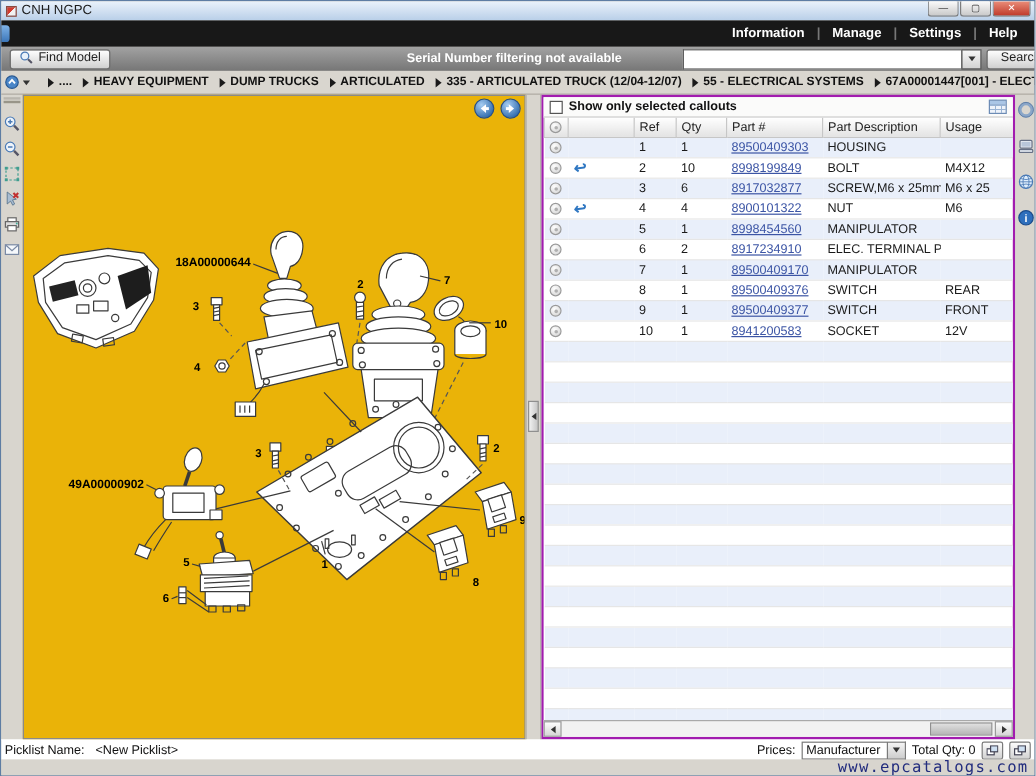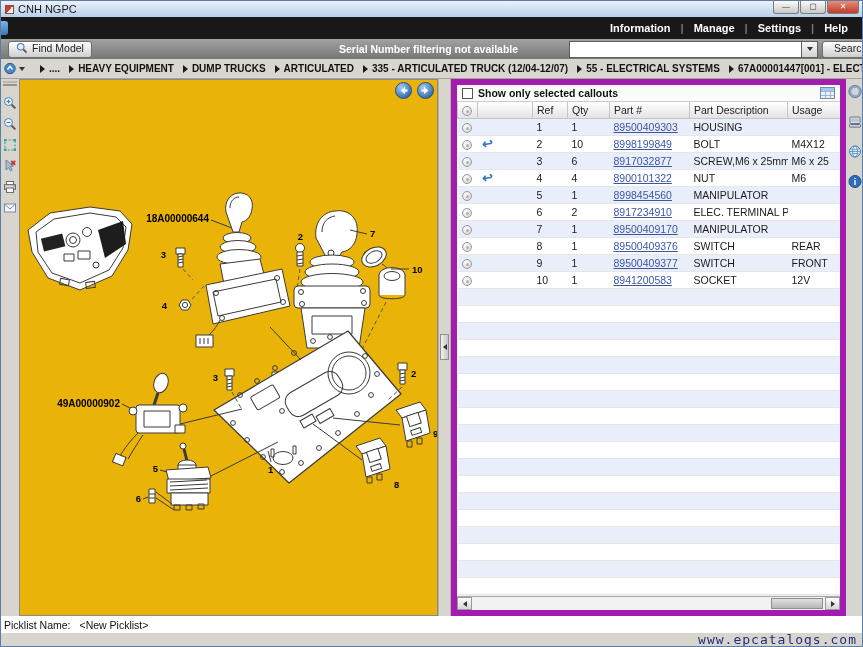--- a/index.html
+++ b/index.html
@@ -49,21 +49,21 @@
 
   .diagram-panel { width:419px; flex:0 0 419px; background:#eab308; border:1px solid #8a8a8a; position:relative;text-decoration:underline; }
   .nav-buttons { position:absolute; top:2px; right:3px; display:flex; gap:5px; z-index:2; }
   .navbtn { width:17px; height:17px; border-radius:50%; background:radial-gradient(circle at 35% 30%, #a6cdf2, #356fb0 75%); border:1px solid #274f85; display:flex; align-items:center; justify-content:center; }
   svg.diagram { position:absolute; left:0; top:0; width:417px; height:535px; }
 
   .splitter { width:13px; flex:0 0 13px; background:#d8d5ce; border-left:1px solid #b5b2aa; border-right:1px solid #b5b2aa; position:relative; }
   .splitter-handle { position:absolute; top:255px; left:1px; width:9px; height:26px; background:linear-gradient(90deg,#f2f2f2,#c6c6c6); border:1px solid #8f8f8f; display:flex; align-items:center; justify-content:center; }
   .tri-left { width:0; height:0; border-top:3px solid transparent; border-bottom:3px solid transparent; border-right:4px solid #333; }
 
-  .right-panel { width:395px; flex:0 0 395px; background:#fff; border:6px solid #a21caf; display:flex; flex-direction:column; }
+  .right-panel { width:395px; flex:0 0 395px; background:#fff; border:2px solid #a21caf; display:flex; flex-direction:column; }
   .callouts-header { height:17px; flex:0 0 17px; display:flex; align-items:center; gap:5px; padding:0 5px; border-bottom:1px solid #cccccc; font-size:10.5px; font-weight:bold; background:#fbfbfa; color:#111; }
   .checkbox { width:11px; height:11px; border:1px solid #555; background:#fff; flex:0 0 11px; }
   .grid-icon { margin-left:auto; width:15px; height:12px; border:1px solid #6d8cb5; background:
       linear-gradient(#aac6e6 0 3px, transparent 3px),
       repeating-linear-gradient(to right, transparent 0 4px, #9ab4d4 4px 5px),
       repeating-linear-gradient(to bottom, transparent 0 3px, #9ab4d4 3px 4px);
       background-color:#eef3fa; }
   .table-wrap { flex:1 1 auto; overflow:hidden; }
   table.parts { border-collapse:collapse; table-layout:fixed; width:393px; font-size:10.5px; color:#1a1a1a; }
   table.parts th { height:16px; background:linear-gradient(#ffffff,#e3e3e3); border:1px solid #c6c6c6; border-top:none; font-weight:normal; text-align:left; padding:0 4px; font-size:10.5px; color:#222; overflow:hidden; white-space:nowrap; }
@@ -817,18 +817,40 @@
             <circle cx="7" cy="7" r="6" fill="#2e6fbd" stroke="#1d4d8c"></circle>
             <text x="7" y="10.3" font-size="9" font-weight="bold" font-family="Liberation Serif, serif" fill="#fff" text-anchor="middle">i</text>
           </svg>
         </span>
     </div>
   </div>
 
   <div class="footer">
     <span>Picklist Name:</span>
     <span class="pick-value">&lt;New Picklist&gt;</span>
+    <div class="right">
+      <span>Prices:</span>
+      <span class="prices-select">
+        <span class="prices-box">Manufacturer</span>
+        <span class="prices-drop">
+            <span class="tri-down"></span>
+          </span>
+      </span>
+      <span>Total Qty: 0</span>
+      <span class="mini-btn">
+          <svg width="10" height="9">
+            <rect x="0.5" y="3" width="6" height="5" fill="#fff" stroke="#445"></rect>
+            <rect x="3.5" y="0.5" width="6" height="5" fill="#cfe0f2" stroke="#445"></rect>
+          </svg>
+        </span>
+      <span class="mini-btn">
+          <svg width="10" height="9">
+            <rect x="0.5" y="3" width="6" height="5" fill="#fff" stroke="#445"></rect>
+            <rect x="3.5" y="0.5" width="6" height="5" fill="#cfe0f2" stroke="#445"></rect>
+          </svg>
+        </span>
+    </div>
   </div>
 
   <div class="bottomstrip">
     <span class="watermark">www.epcatalogs.com</span>
   </div>
 </div>
 
 </body></html>

